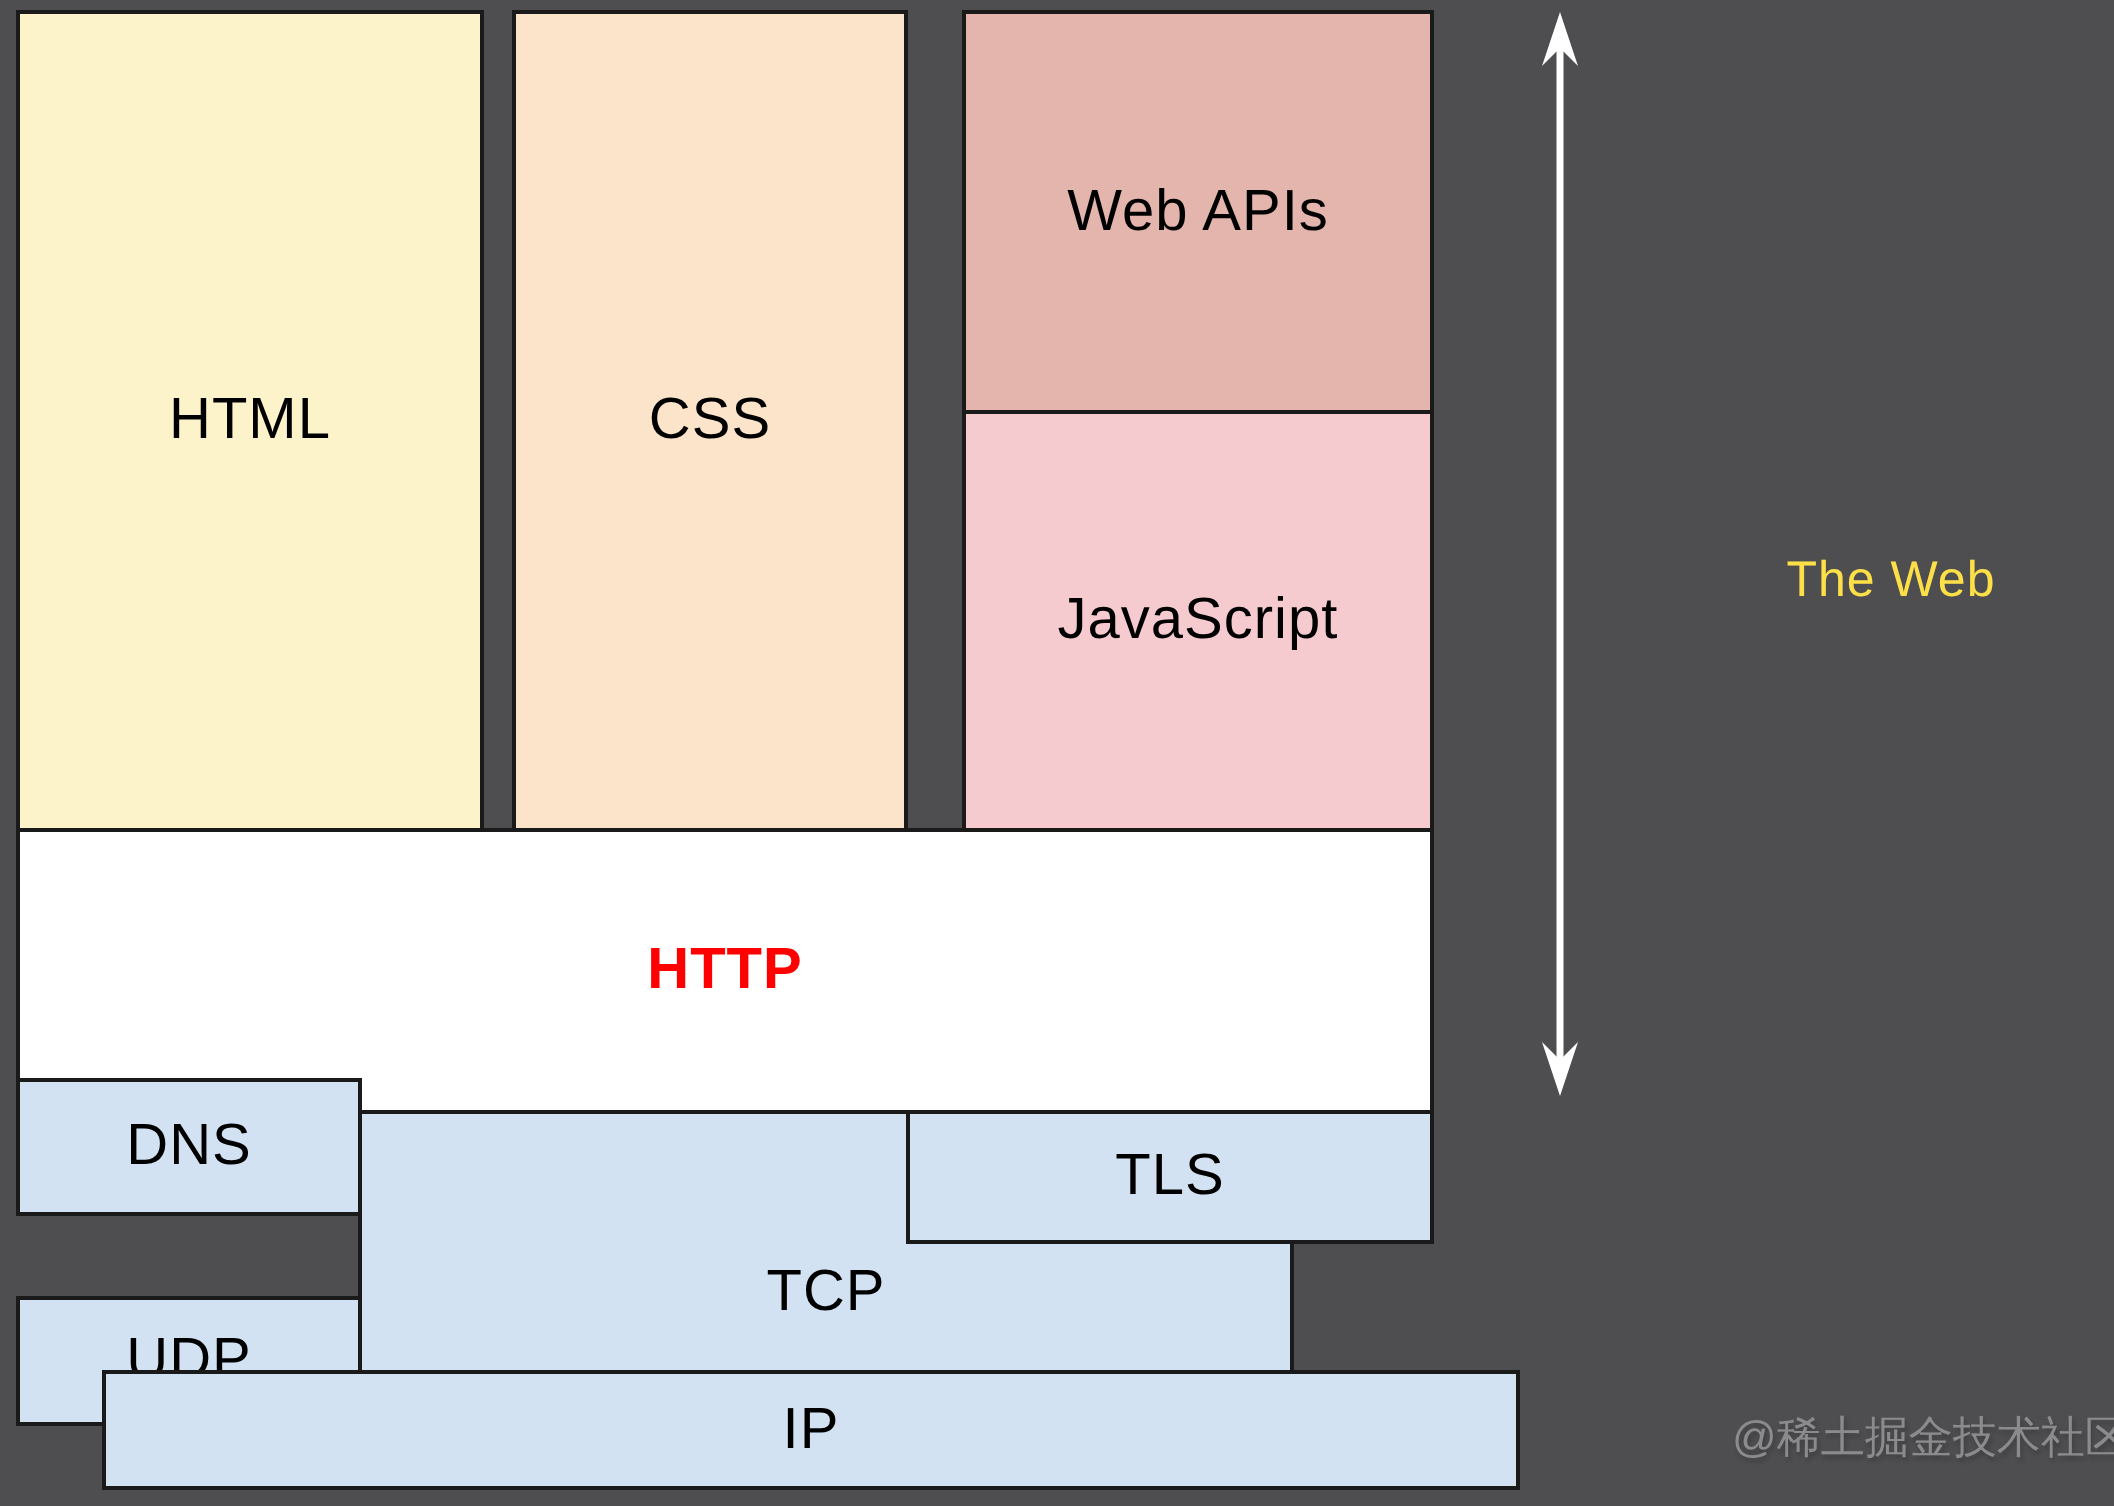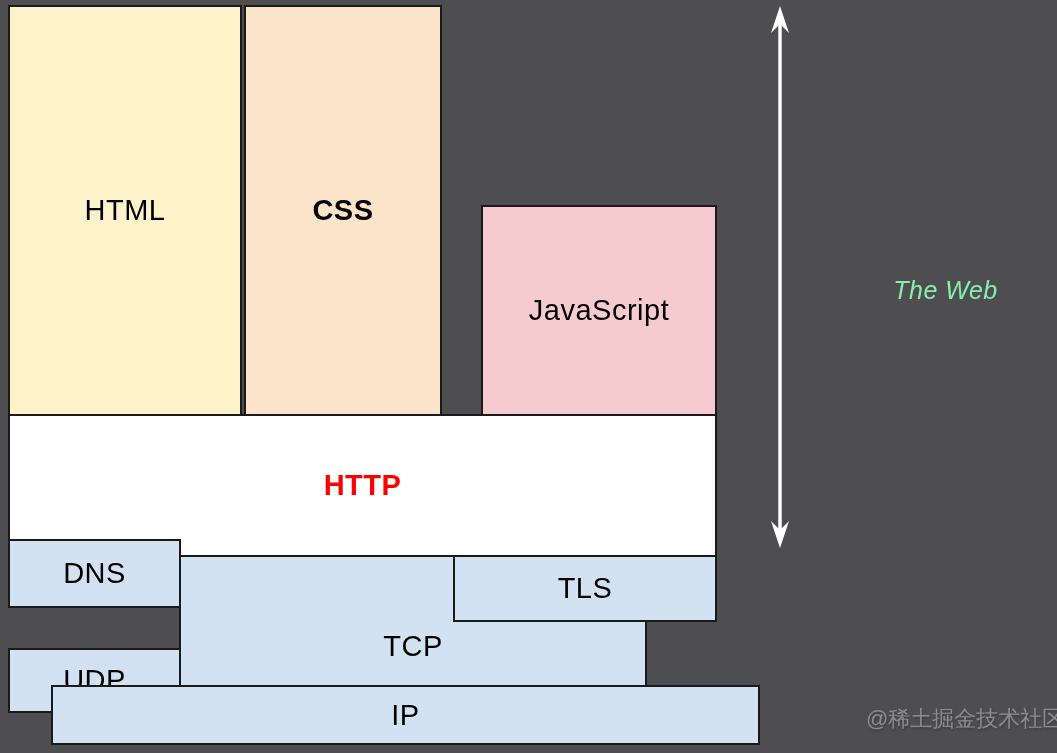--- a/index.html
+++ b/index.html
@@ -24,21 +24,21 @@
     justify-content: center;
   }
   .label {
     color: #000;
     font-size: 29px;
     letter-spacing: 0.5px;
     white-space: nowrap;
   }
   
   .box-html     { left: 8px;   top: 5px;   width: 234px; height: 411px; }
-  .box-css      { left: 244px; top: 5px;   width: 198px; height: 411px; font-weight: bold; }
+  .box-css      { left: 256px; top: 5px;   width: 198px; height: 411px; }
   .box-webapis  { left: 481px; top: 5px;   width: 236px; height: 202px; }
   .box-js       { left: 481px; top: 205px; width: 236px; height: 211px; }
   
   .box-http     { left: 8px;   top: 414px; width: 709px; height: 143px; }
   .box-http .label { font-weight: bold; }
   
   .box-tcp      { left: 179px; top: 555px; width: 468px; height: 132px; padding-top: 50px; text-align: right; }
   .box-dns      { left: 8px;   top: 539px; width: 173px; height: 69px; }
   .box-udp      { left: 8px;   top: 622px; width: 173px; height: 65px; margin-top: 26px; }
   .box-tls      { left: 453px; top: 555px; width: 264px; height: 67px; }
@@ -77,20 +77,23 @@
 <div class="stage" style="background: rgb(78, 78, 80);">
 
   <div class="box box-html" style="background: rgb(252, 243, 202);">
     <span class="label">HTML</span>
   </div>
 
   <div class="box box-css" style="background: rgb(252, 228, 202);">
     <span class="label">CSS</span>
   </div>
 
+  <div class="box box-webapis" style="background: rgb(227, 181, 172);">
+    <span class="label">Web APIs</span>
+  </div>
 
   <div class="box box-js" style="background: rgb(245, 203, 207);">
     <span class="label">JavaScript</span>
   </div>
 
   <div class="box box-http" style="background: rgb(255, 255, 255);">
     <span class="label" style="color: rgb(255, 0, 0);">HTTP</span>
   </div>
 
   <div class="box box-tcp" style="background: rgb(211, 226, 243);">
@@ -114,17 +117,17 @@
   </div>
 
   <div class="arrow-wrap" style="color: rgb(255, 255, 255);">
     <svg width="32" height="560" viewBox="0 0 32 560">
       <line x1="16" y1="22" x2="16" y2="530" stroke="currentColor" stroke-width="3.5"></line>
       <path d="M 16 6 L 7 33 L 16 24 L 25 33 Z" fill="currentColor"></path>
       <path d="M 16 548 L 7 521 L 16 530 L 25 521 Z" fill="currentColor"></path>
     </svg>
   </div>
 
-  <div class="web-label" style="color: #86efac; font-style: italic;">The Web</div>
+  <div class="web-label" style="color: #fde047;">The Web</div>
 
   <div class="watermark" style="color: rgb(201, 201, 206);">@稀土掘金技术社区</div>
 
 </div>
 
 </body></html>

